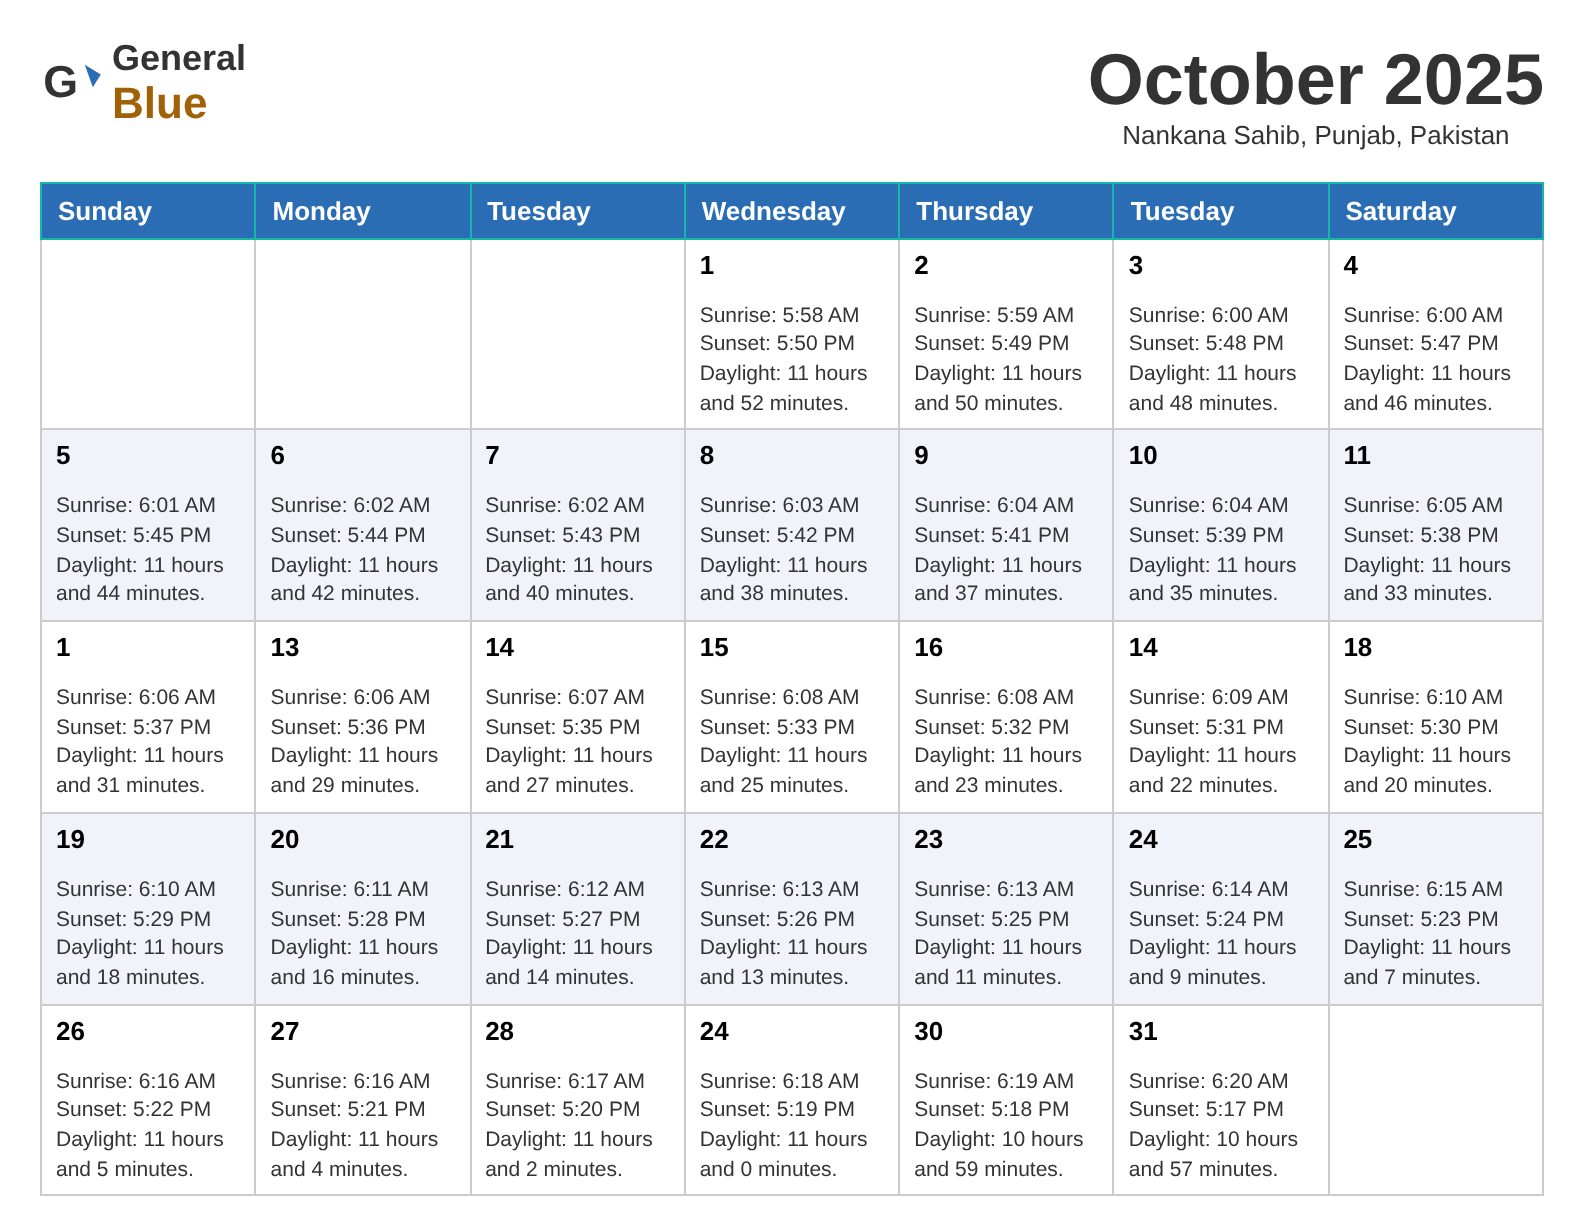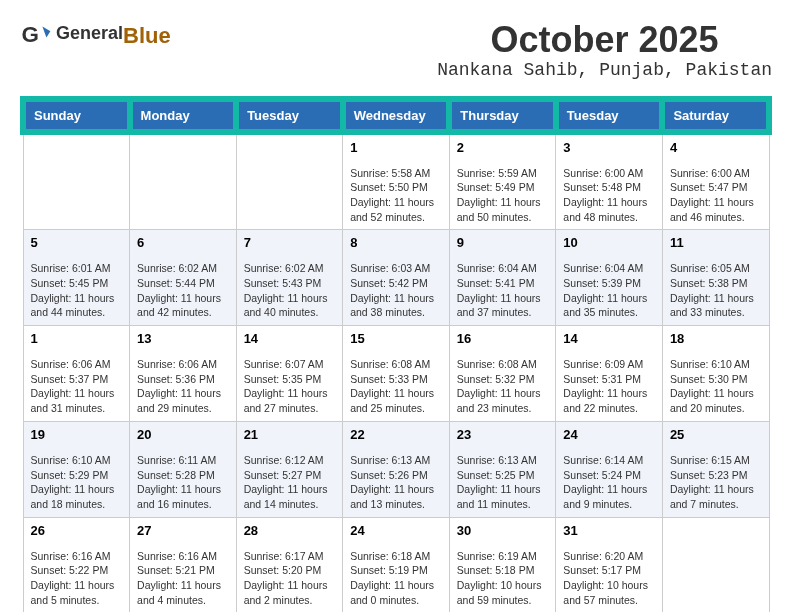--- a/index.html
+++ b/index.html
@@ -15,21 +15,21 @@
       justify-content: space-between;
       align-items: flex-start;
       margin-bottom: 16px;
     }
     .logo {
       display: flex;
       align-items: center;
     }
     .logo-text {
       display: flex;
-      flex-direction: row;
+      flex-direction: column;
       line-height: 1.1;
     }
     .logo-general {
       font-size: 18px;
       font-weight: bold;
       color: #333;
     }
     .logo-blue {
       font-size: 22px;
       font-weight: bold;
@@ -43,36 +43,35 @@
     .title-section {
       text-align: center;
     }
     .month-title {
       font-size: 36px;
       font-weight: bold;
       color: #333;
       line-height: 1.1;
     }
     .location {
-      font-size: 18px;
-      color: #333;
-      font-family: Liberation Mono, monospace;
+      font-size: 13px;
+      color: #333;
     }
     .calendar {
       width: 100%;
       border-collapse: collapse;
     }
     .calendar th {
       background: #2a6db5;
       color: #fff;
       text-align: left;
       padding: 6px 8px;
       font-size: 13px;
       font-weight: bold;
-      border: 6px solid #14b8a6;
+      border: 1px solid #14b8a6;
     }
     .calendar td {
       border: 1px solid #ccc;
       vertical-align: top;
       padding: 5px 7px;
       width: calc(100% / 7);
       min-height: 80px;
       height: 88px;
     }
     .day-num {

